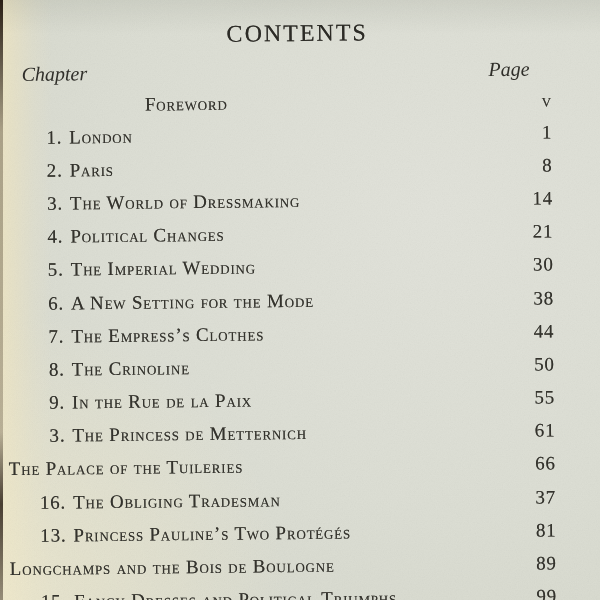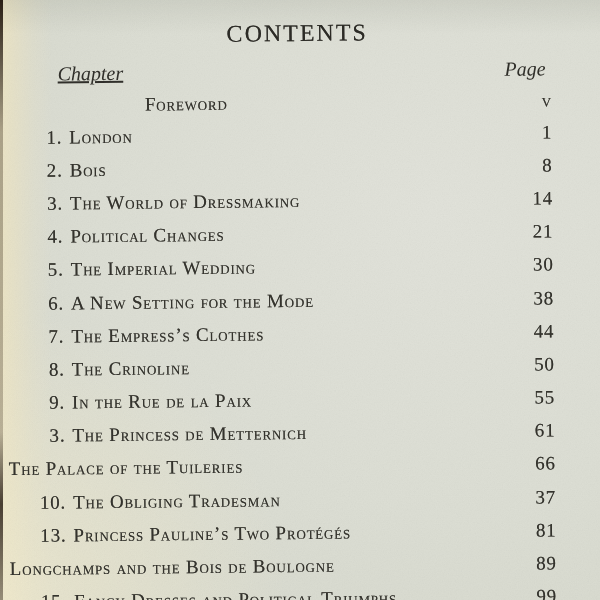--- a/index.html
+++ b/index.html
@@ -32,22 +32,22 @@
     position:absolute;top:20px;left:0;width:600px;
     text-align:center;font-size:24px;letter-spacing:2px;
     color:#2c2b26;text-shadow:0 0 0.6px rgba(44,43,38,0.7);
   }
   .col-headers{
     position:absolute;top:60px;left:0;width:600px;height:24px;
     display:flex;justify-content:space-between;
     font-style:italic;font-size:20px;color:#302f2a;
     padding:0;box-sizing:border-box;
   }
-  .col-headers .ch{margin-left:60px;text-decoration:underline;}
-  .col-headers .pg{margin-right:52px;}
+  .col-headers .ch{margin-left:24px;}
+  .col-headers .pg{margin-right:68px;}
   .toc{
     position:absolute;top:88px;left:0;width:600px;
     font-size:19px;letter-spacing:0.8px;
     font-variant-caps:small-caps;
     font-feature-settings:"onum" 1;
     color:#34332d;text-shadow:0 0 0.5px rgba(48,47,42,0.65);
   }
   .row{
     display:flex;align-items:center;height:33.2px;
     padding-right:46px;box-sizing:border-box;
@@ -81,21 +81,21 @@
         <span class="pgn">v</span>
       </div>
 
       <div class="row">
         <span class="num">1.</span>
         <span class="ttl">London</span>
         <span class="pgn">1</span>
       </div>
       <div class="row">
         <span class="num">2.</span>
-        <span class="ttl">Bois</span>
+        <span class="ttl">Paris</span>
         <span class="pgn">8</span>
       </div>
       <div class="row">
         <span class="num">3.</span>
         <span class="ttl">The World of Dressmaking</span>
         <span class="pgn">14</span>
       </div>
       <div class="row">
         <span class="num">4.</span>
         <span class="ttl">Political Changes</span>
@@ -129,21 +129,21 @@
       <div class="row">
         <span class="num">3.</span>
         <span class="ttl">The Princess de Metternich</span>
         <span class="pgn">61</span>
       </div>
       <div class="row">
         <span class="ttl">The Palace of the Tuileries</span>
         <span class="pgn">66</span>
       </div>
       <div class="row">
-        <span class="num">10.</span>
+        <span class="num">16.</span>
         <span class="ttl">The Obliging Tradesman</span>
         <span class="pgn">37</span>
       </div>
       <div class="row">
         <span class="num">13.</span>
         <span class="ttl">Princess Pauline’s Two Protégés</span>
         <span class="pgn">81</span>
       </div>
       <div class="row">
         <span class="ttl">Longchamps and the Bois de Boulogne</span>

